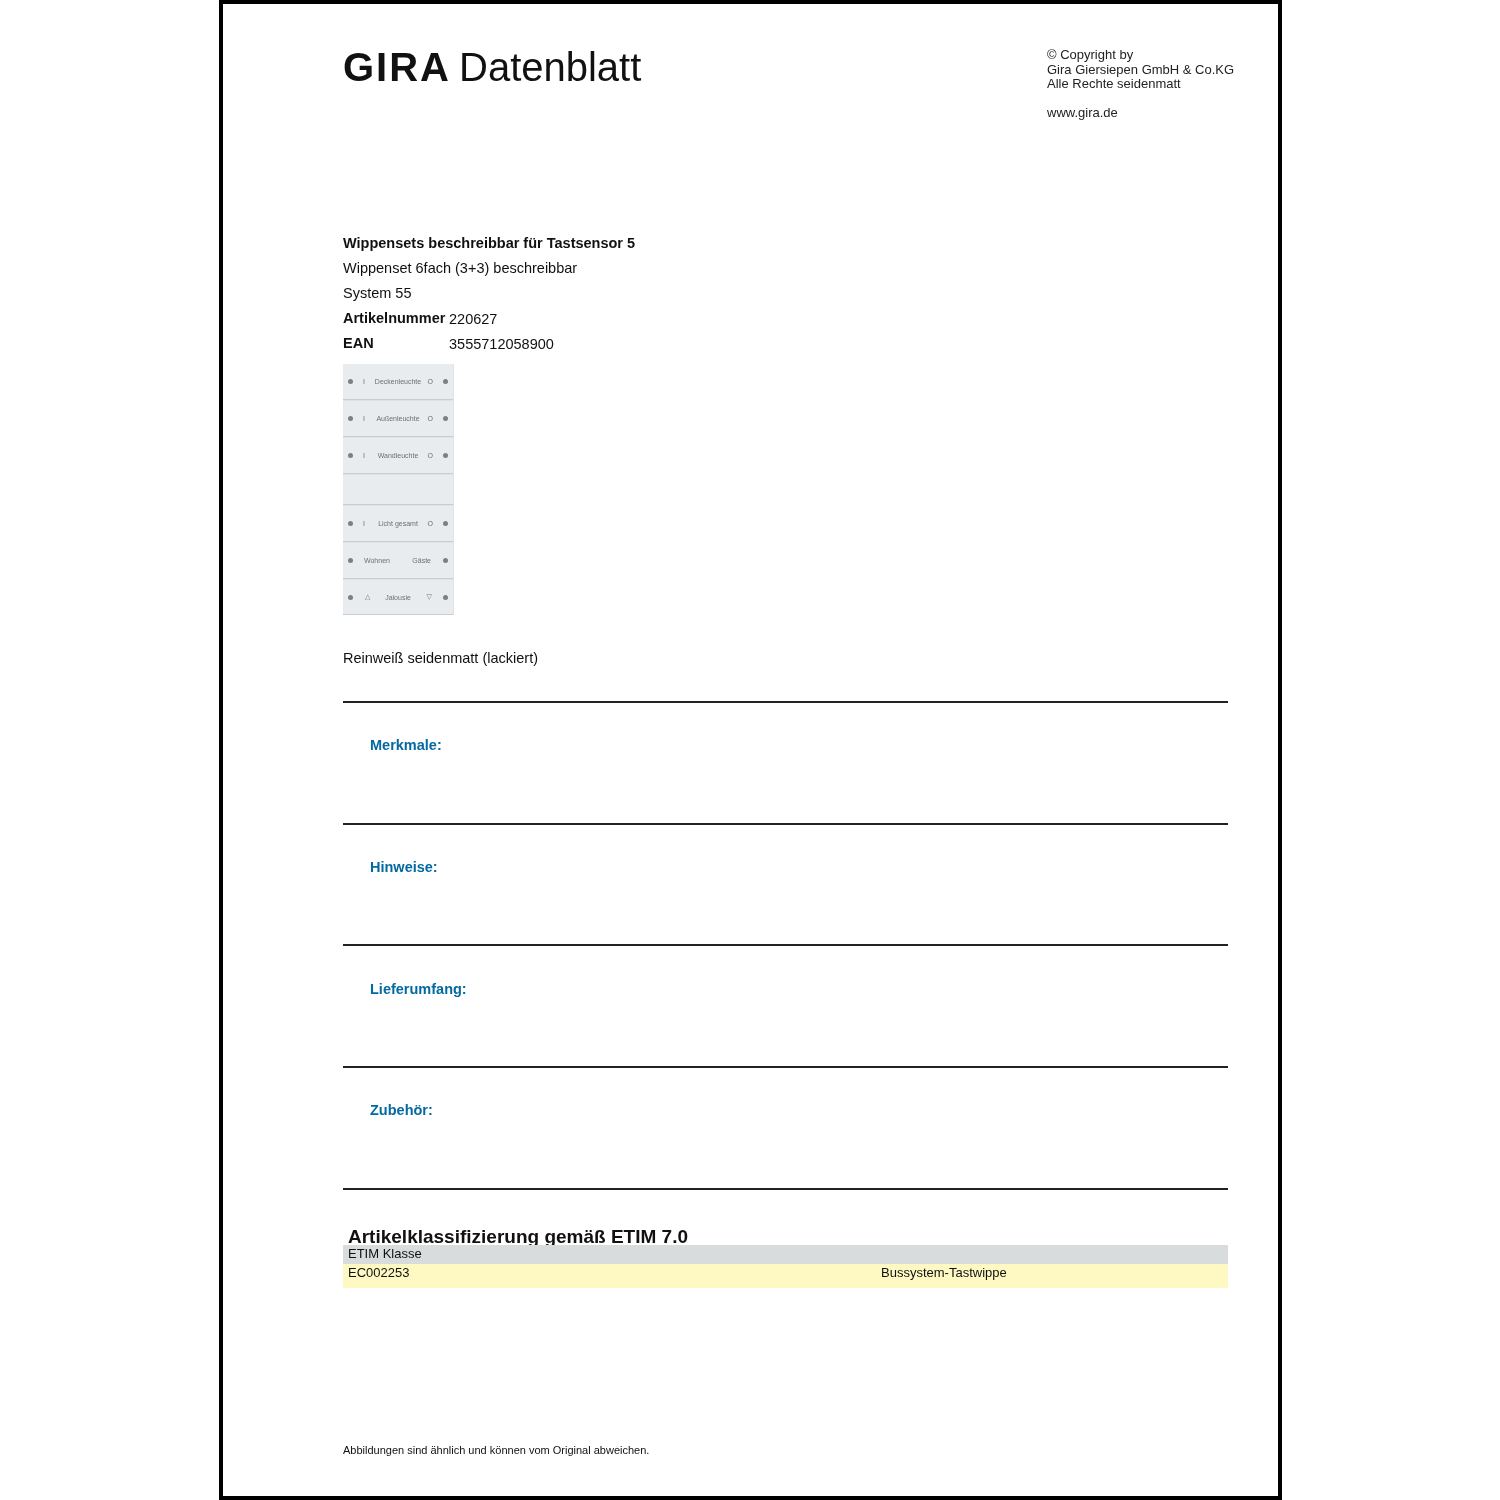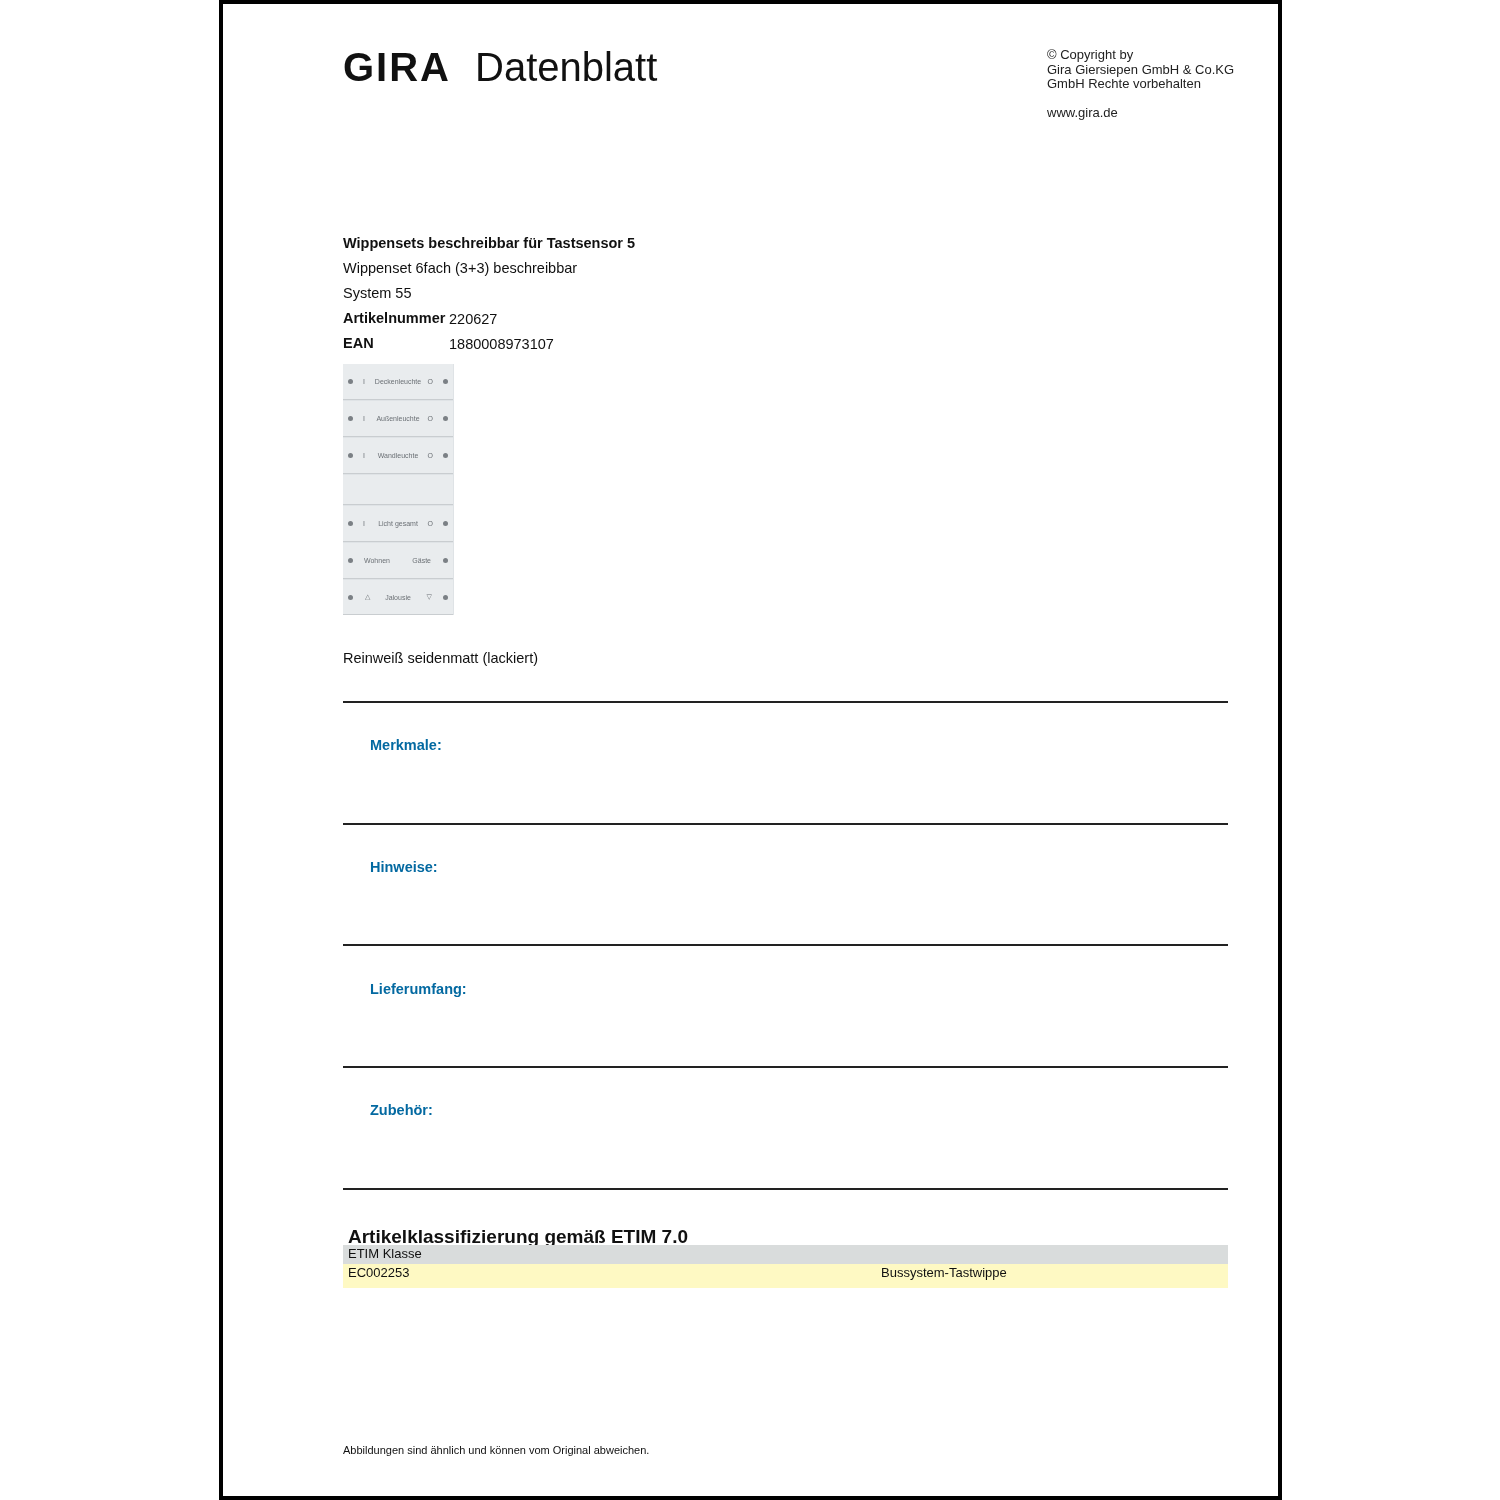--- a/index.html
+++ b/index.html
@@ -5,21 +5,21 @@
     * { box-sizing: border-box; margin: 0; padding: 0; }
     html, body { width: 1500px; height: 1500px; background: #ffffff; overflow: hidden; }
     body { position: relative; font-family: "Liberation Sans", sans-serif; color: #111; }
     .page {
       position: absolute; left: 219px; top: 0; width: 1063px; height: 1500px;
       border: 4px solid #000; background: #fff;
     }
     .abs { position: absolute; }
     .logo { left: 343px; top: 44px; font-size: 40px; line-height: 46px; color: #111; white-space: nowrap; }
     .logo .brand { font-weight: bold; letter-spacing: 2px; }
-    .logo .title { font-weight: normal; margin-left: 24px; }
+    .logo .title { font-weight: normal; margin-left: 8px; }
     .copyright { left: 1047px; top: 48px; font-size: 13px; line-height: 14.5px; color: #222; }
     .web { left: 1047px; top: 105px; font-size: 13px; color: #222; }
     .t14 { font-size: 14.5px; line-height: 18px; color: #111; }
     .b { font-weight: bold; }
     .product-image {
       left: 343px; top: 364px; width: 111px; height: 251px;
       background: #dfe3e6;
     }
     .rocker {
       position: absolute; left: 0; width: 110px; background: #e9ecee;
@@ -47,31 +47,31 @@
 <body>
 
 <div class="page"></div>
 
 <div class="abs logo">
   <span class="brand">GIRA</span><span class="title">Datenblatt</span>
 </div>
 <div class="abs copyright">
   <div>© Copyright by</div>
   <div>Gira Giersiepen GmbH &amp; Co.KG</div>
-  <div>GmbH Rechte vorbehalten</div>
+  <div>Alle Rechte seidenmatt</div>
 </div>
 <div class="abs web">www.gira.de</div>
 
 <div class="abs t14 b" style="left:343px; top:234px;">Wippensets beschreibbar für Tastsensor 5</div>
 <div class="abs t14" style="left:343px; top:259px;">Wippenset 6fach (3+3) beschreibbar</div>
 <div class="abs t14" style="left:343px; top:284px;">System 55</div>
 <div class="abs t14 b" style="left:343px; top:309px;">Artikelnummer</div>
 <div class="abs t14" style="left:449px; top:310px;text-align:center;">220627</div>
 <div class="abs t14 b" style="left:343px; top:334px;">EAN</div>
-<div class="abs t14" style="left:449px; top:335px;">1880008973107</div>
+<div class="abs t14" style="left:449px; top:335px;">3555712058900</div>
 
 <div class="abs product-image">
   <div class="rocker" style="top:0; height:36px;">
     <span class="dot l"></span>
     <span class="sym-l">I</span>
     <span class="lbl">Deckenleuchte</span>
     <span class="sym-r" style="right:20px;">O</span>
     <span class="dot r"></span>
   </div>
   <div class="rocker" style="top:37px; height:36px;">

